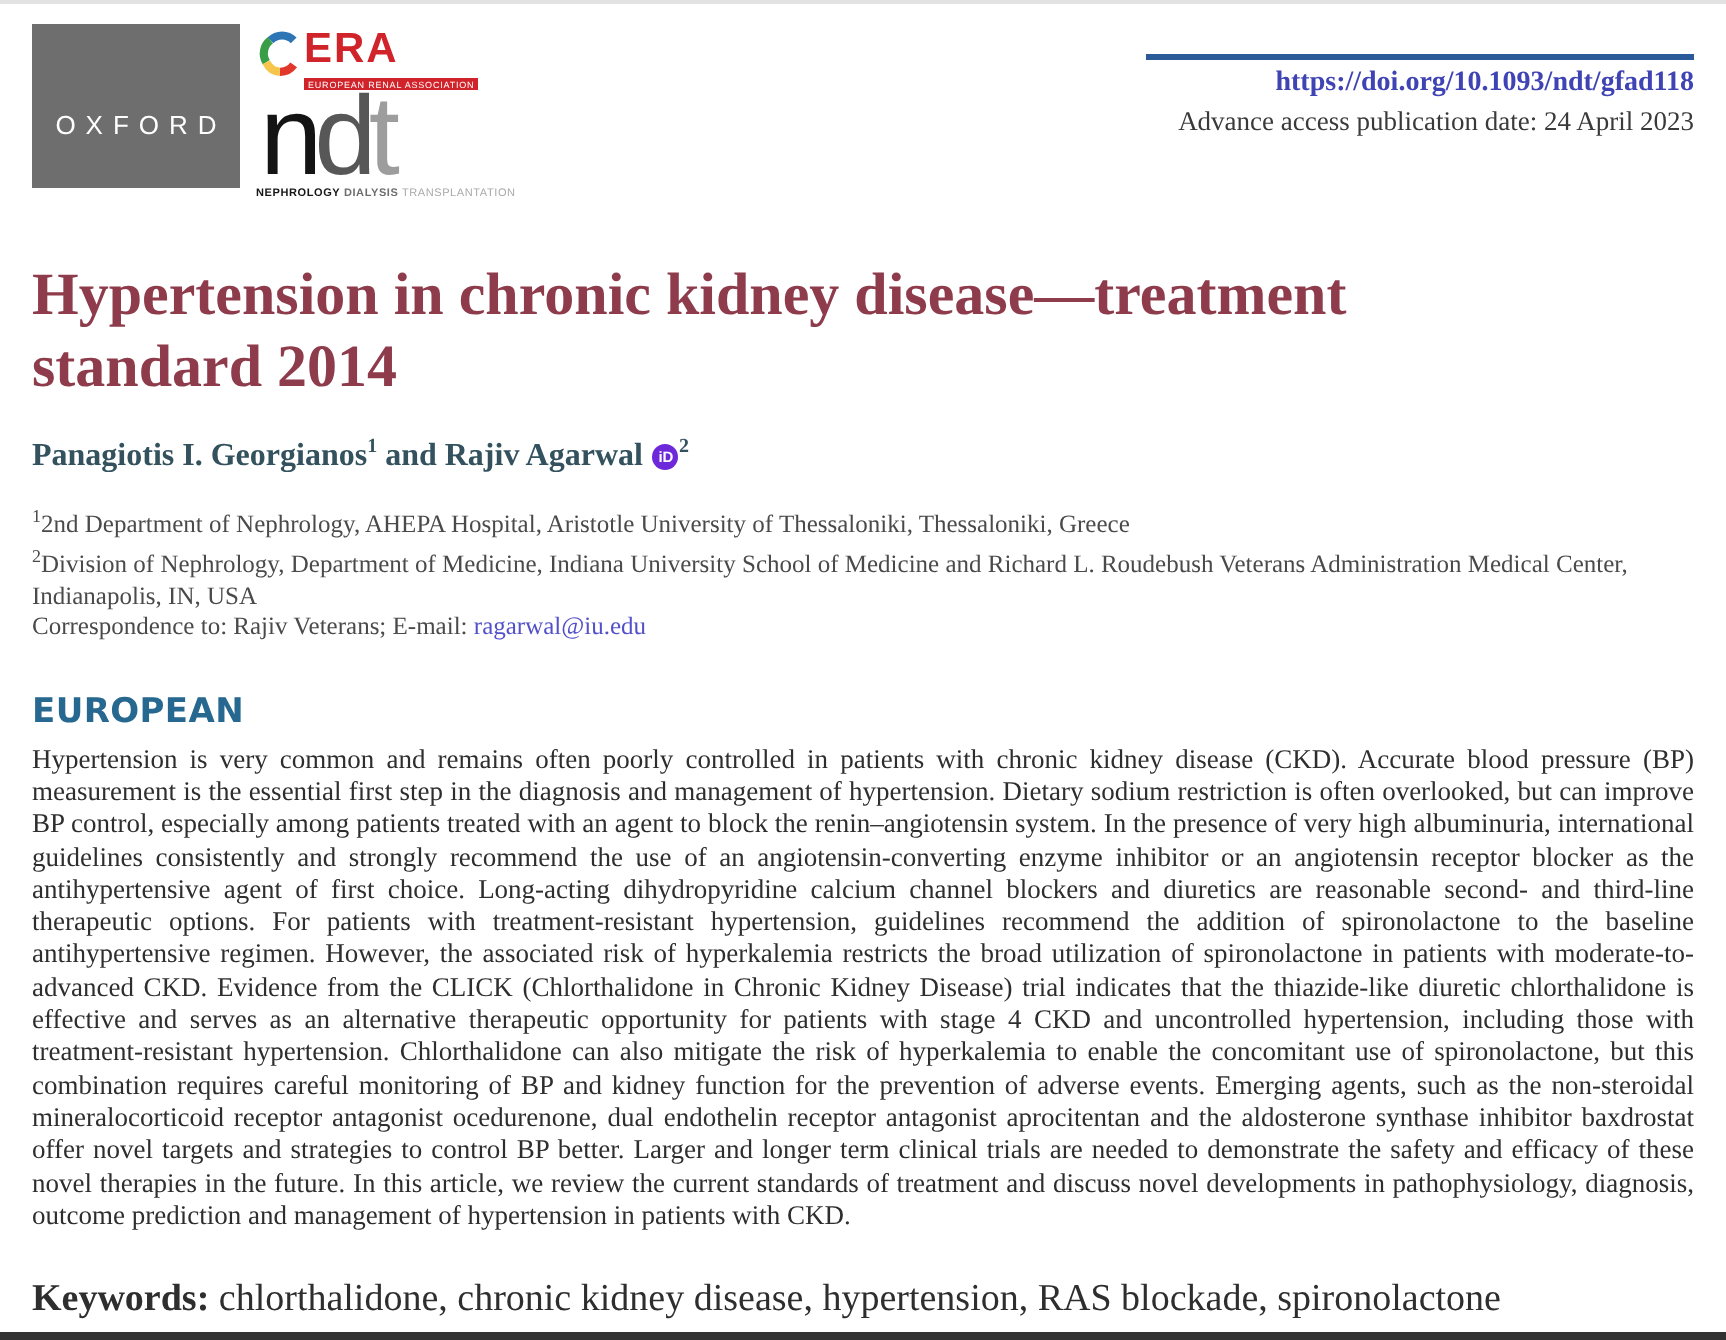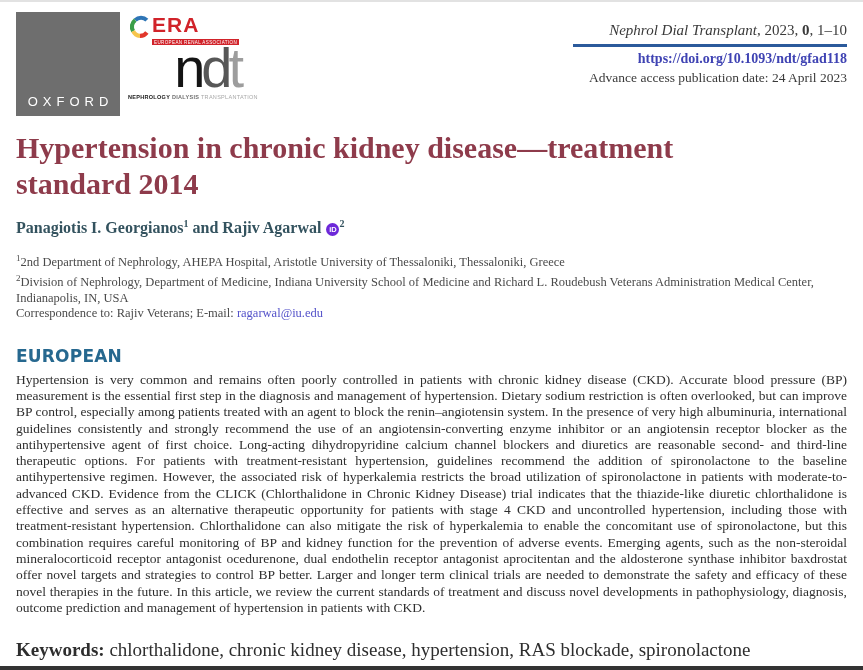--- a/index.html
+++ b/index.html
@@ -21,32 +21,32 @@
   .masthead {
     display: flex;
     justify-content: space-between;
     align-items: flex-start;
     margin: 10px 16px 0 16px;
     height: 94px;
   }
   .logos { display: flex; gap: 8px; align-items: flex-start; }
 
   .oxford-box {
-    width: 104px; height: 104px;
+    width: 104px; height: 82px;
     background: #6e6e6e;
     display: flex; align-items: flex-end; justify-content: center;
-    box-sizing: border-box; padding-bottom: 7px;
+    box-sizing: border-box; padding-bottom: 24px;
   }
   .oxford-text {
     color: #ffffff;
     font-family: "Liberation Sans", sans-serif;
     font-size: 13px; letter-spacing: 5px; margin-right: -5px;
   }
 
-  .era-logo { width: 112px; font-family: "Liberation Sans", sans-serif; text-align: right; }
+  .era-logo { width: 112px; font-family: "Liberation Sans", sans-serif; }
   .era-top { display: flex; align-items: flex-start; height: 26px; }
   .swoosh-icon { margin-top: 2px; }
   .era-word {
     color: #d1232a; font-weight: bold; font-size: 21px; line-height: 1;
     letter-spacing: 1px; margin-top: 2px;
   }
   .era-bar {
     background: #d1232a; color: #ffffff;
     font-size: 4.5px; line-height: 1.2; letter-spacing: 0.4px;
     width: fit-content; padding: 0.5px 2px; margin: 1px 0 0 24px;
@@ -149,21 +149,20 @@
         <div class="ndt-word"><span class="ndt-n">n</span><span class="ndt-d">d</span><span class="ndt-t">t</span></div>
         <div class="ndt-caption">
           <span class="cap-nephrology">NEPHROLOGY</span>
           <span class="cap-dialysis">DIALYSIS</span>
           <span class="cap-transplantation">TRANSPLANTATION</span>
         </div>
       </div>
     </div>
 
     <div class="citation-block">
-      <div class="citation-line"><span class="journal-name">Nephrol Dial Transplant</span><span>, 2023, </span><span class="volume-bold">0</span><span>, 1–10</span></div>
       <div class="citation-rule"></div>
       <a class="doi-link" href="#">https://doi.org/10.1093/ndt/gfad118</a>
       <div class="advance-access">Advance access publication date: 24 April 2023</div>
     </div>
   </div>
 
   <h1 class="article-title">Hypertension in chronic kidney disease—treatment standard 2014</h1>
 
   <div class="authors">
     <span>Panagiotis I. Georgianos</span><sup>1</sup><span> and </span><span>Rajiv Agarwal</span><span class="orcid-icon">iD</span><sup>2</sup>

